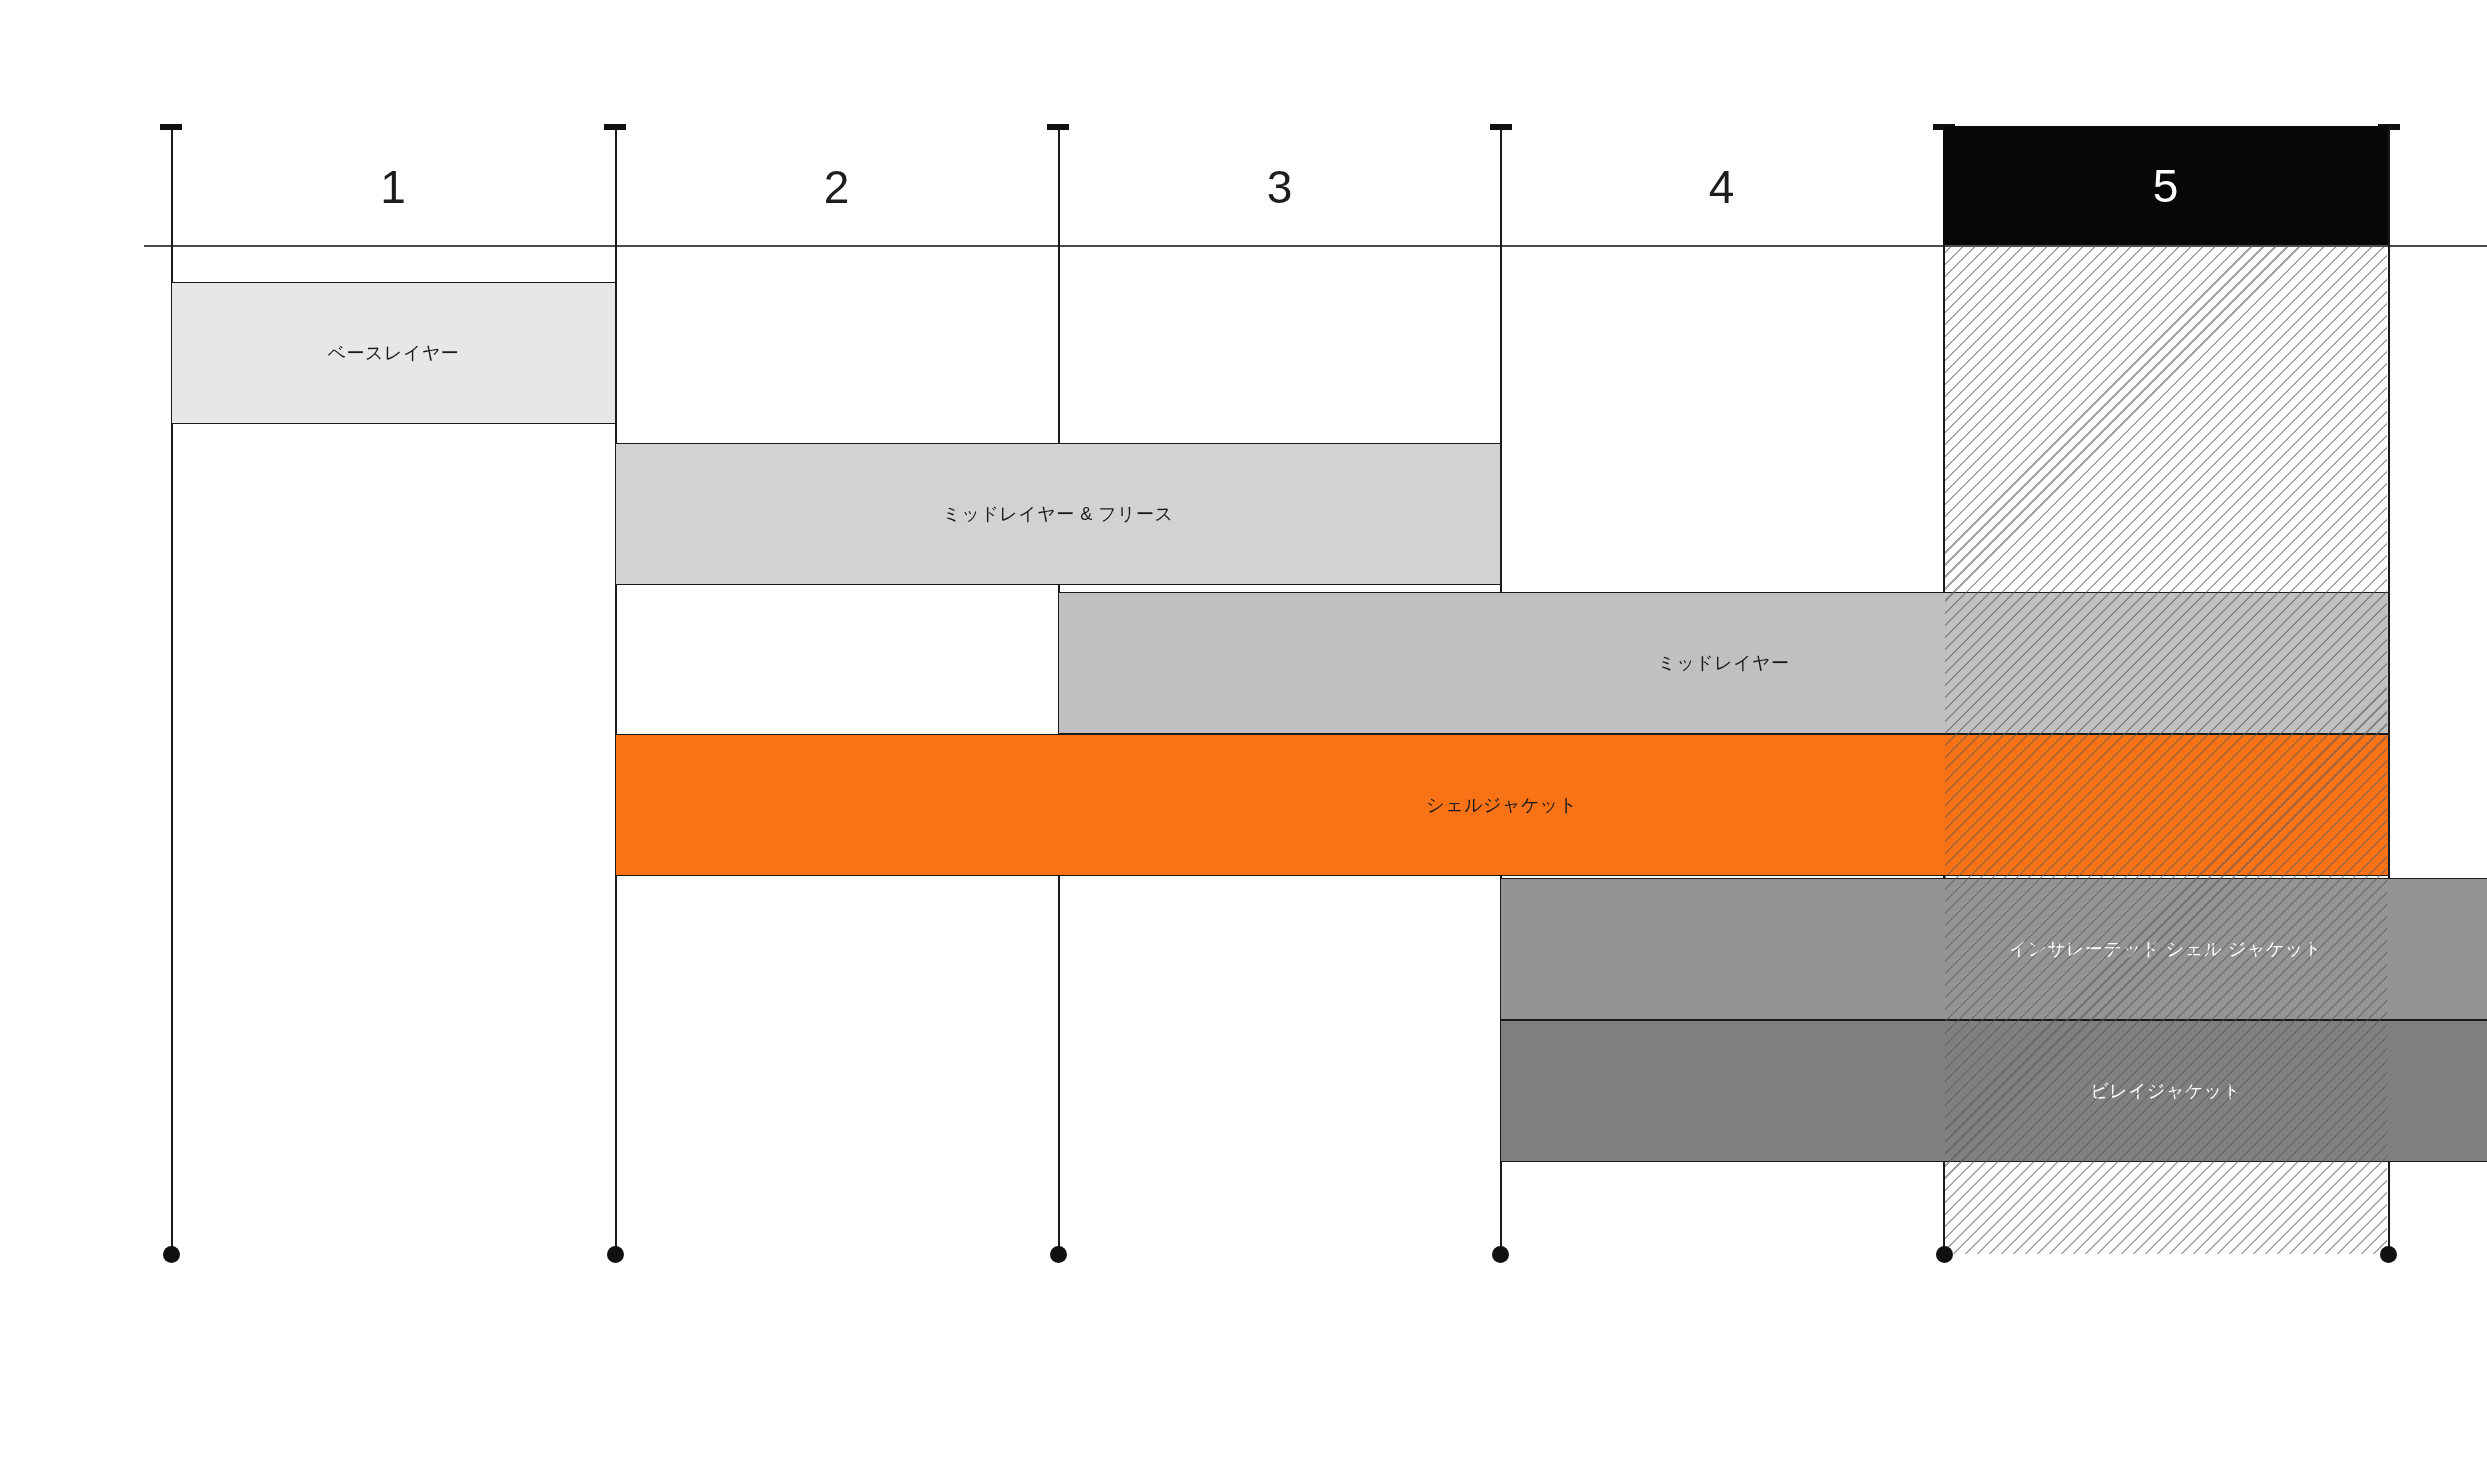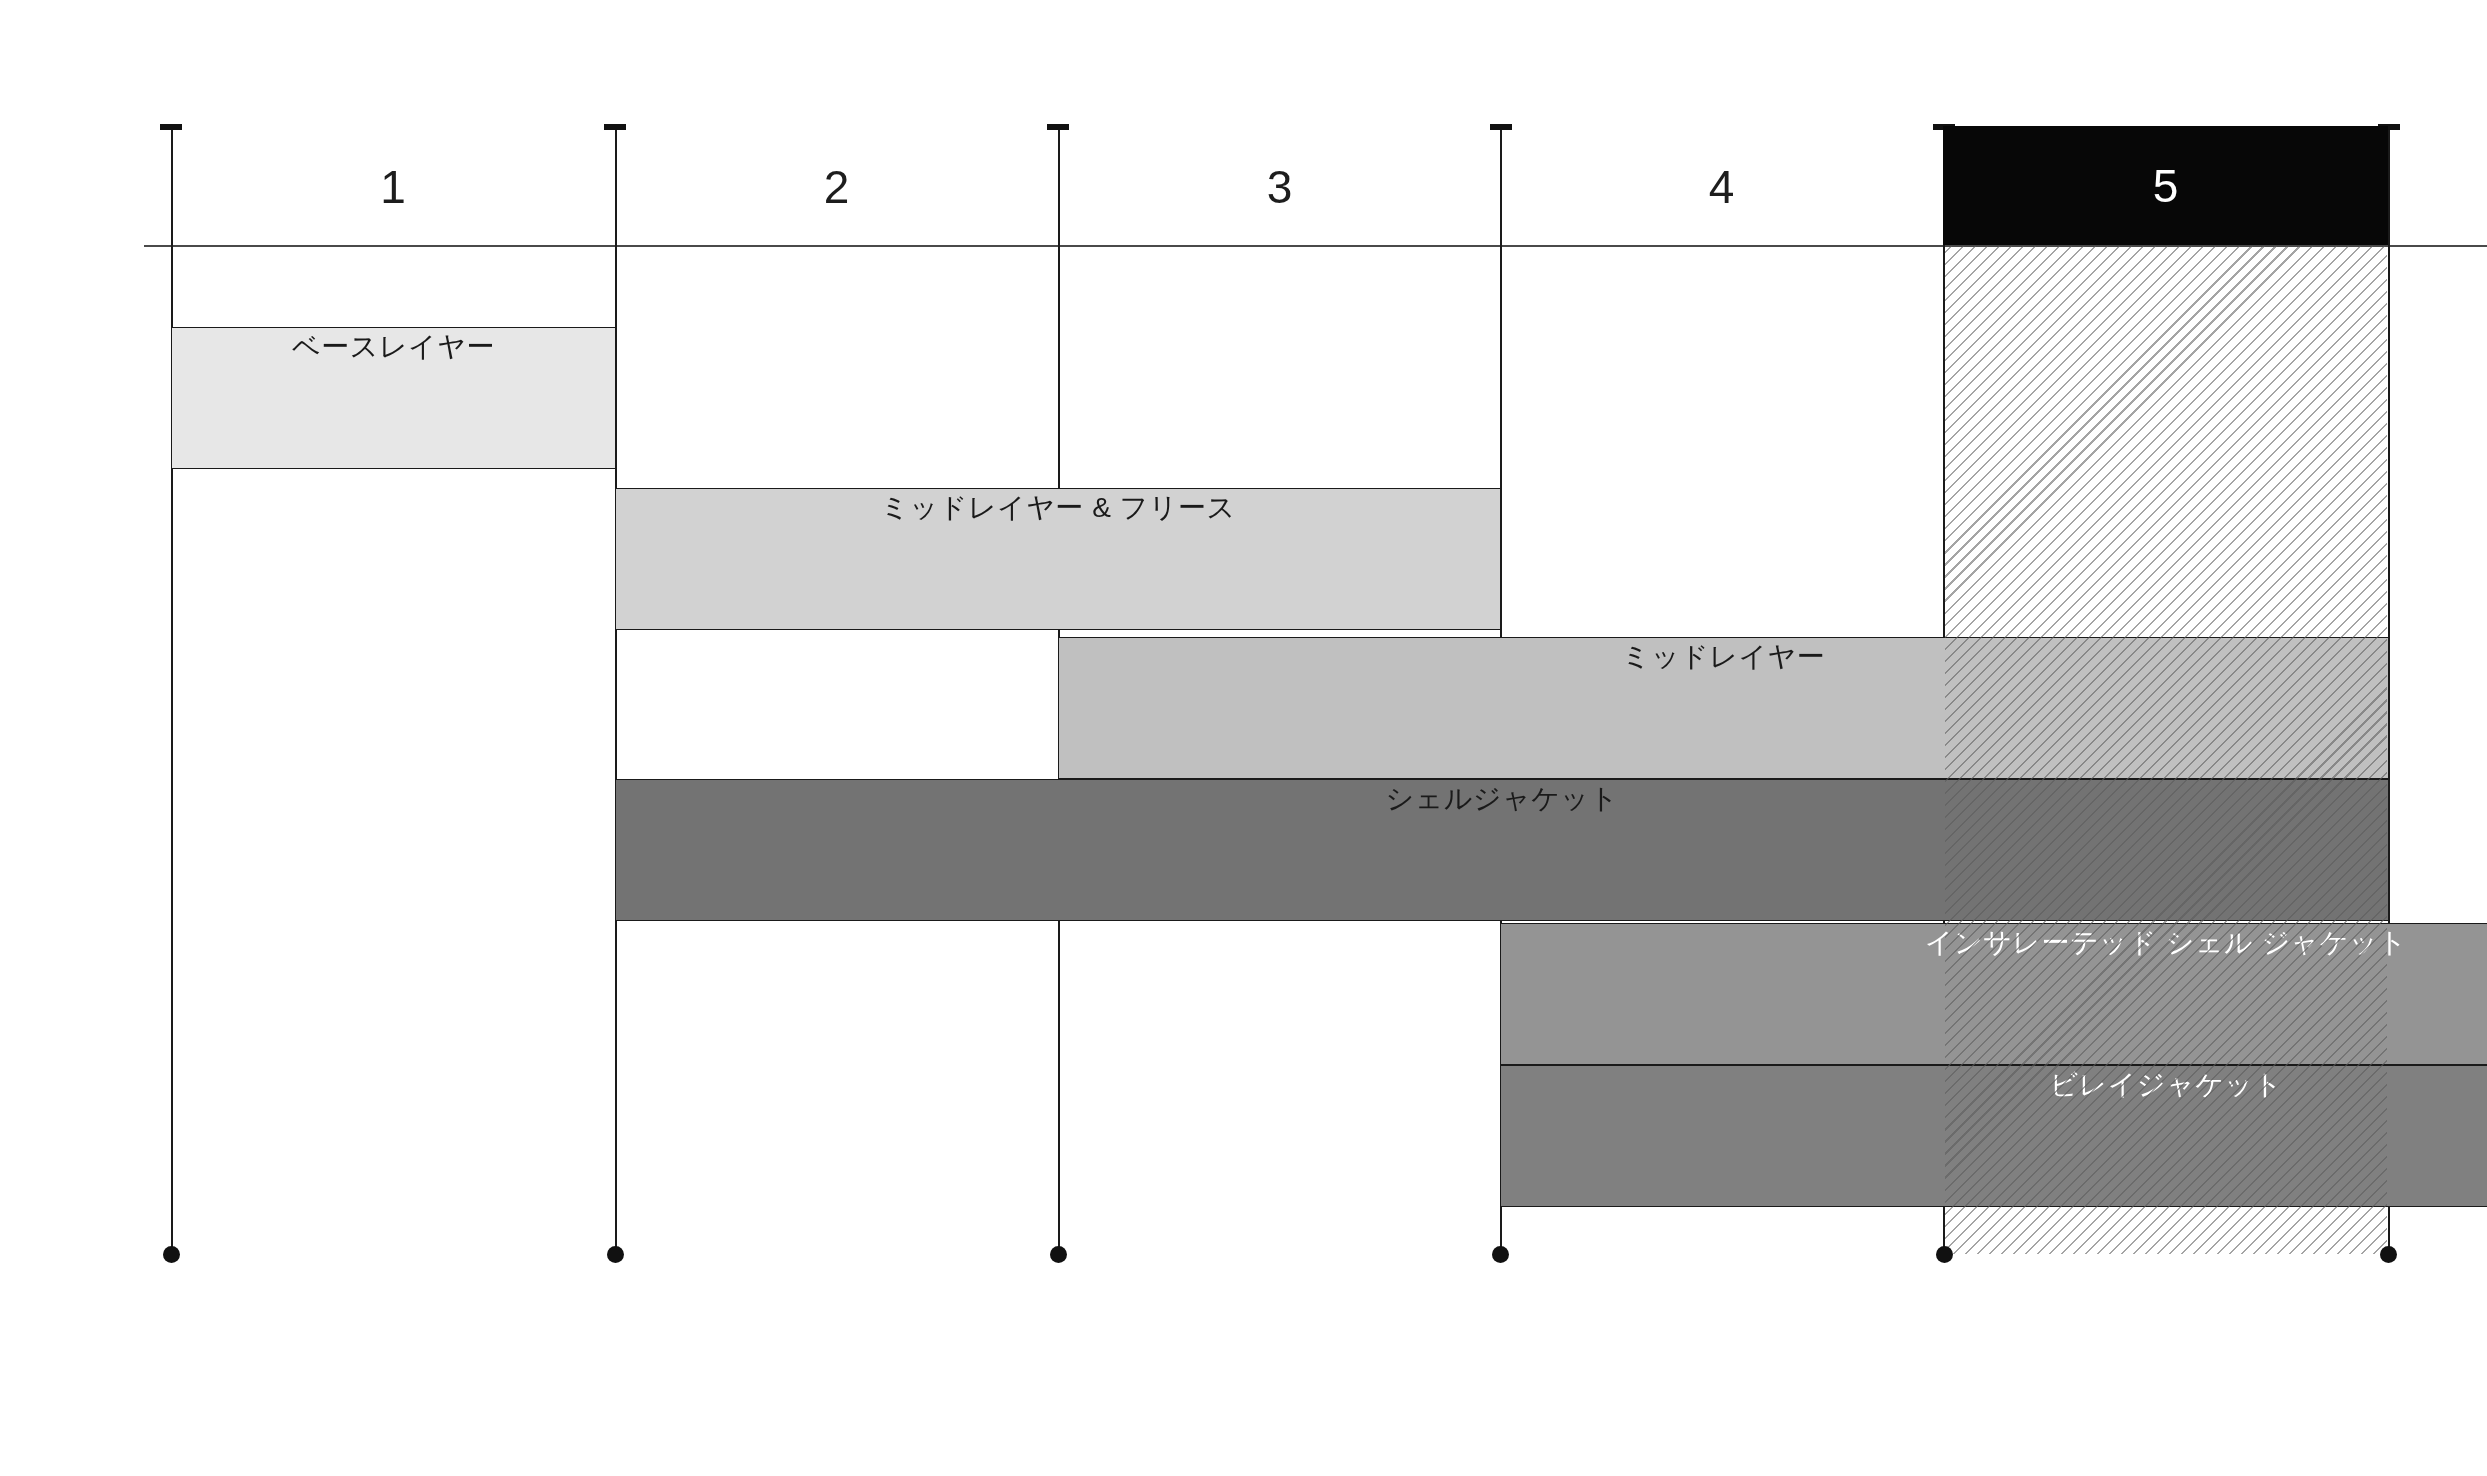--- a/index.html
+++ b/index.html
@@ -21,27 +21,26 @@
     position:absolute;
     display:flex;align-items:center;justify-content:center;
     font-size:46px;color:#1d1d1d;line-height:1;
     letter-spacing:0;
   }
   .col-header.highlight{background:#070707;color:#ffffff;}
 
   
   .bar{
     position:absolute;
-    display:flex;align-items:flex-start;justify-content:center;
+    display:flex;align-items:center;justify-content:center;
     border:1.5px solid #1a1a1a;
     box-sizing:border-box;
-    font-size:28px;
+    font-size:18px;
     letter-spacing:0.5px;
     white-space:nowrap;
-    margin-top:45px;
   }
   .bar span{pointer-events:none;}
 
   
   .hatch-band{
     position:absolute;
     background-image:repeating-linear-gradient(
       -45deg,
       rgba(90,90,90,0.55) 0px,
       rgba(90,90,90,0.55) 1.5px,
@@ -96,21 +95,21 @@
   </div>
 
   <div class="bar" style="left:615px;top:443px;width:886px;height:142px;background:#d2d2d2;color:#1a1a1a;">
     <span>ミッドレイヤー &amp; フリース</span>
   </div>
 
   <div class="bar" style="left:1058px;top:592px;width:1331px;height:142px;background:#c0c0c0;color:#1a1a1a;">
     <span>ミッドレイヤー</span>
   </div>
 
-  <div class="bar" style="left:615px;top:734px;width:1774px;height:142px;background:#737373;color:#1a1a1a;">
+  <div class="bar" style="left:615px;top:734px;width:1774px;height:142px;background:#f97316;color:#1a1a1a;">
     <span>シェルジャケット</span>
   </div>
 
   <div class="bar" style="left:1500px;top:878px;width:1332px;height:142px;background:#949494;color:#ffffff;">
     <span>インサレーテッド シェル ジャケット</span>
   </div>
 
   <div class="bar" style="left:1500px;top:1020px;width:1332px;height:142px;background:#808080;color:#ffffff;">
     <span>ビレイジャケット</span>
   </div>

